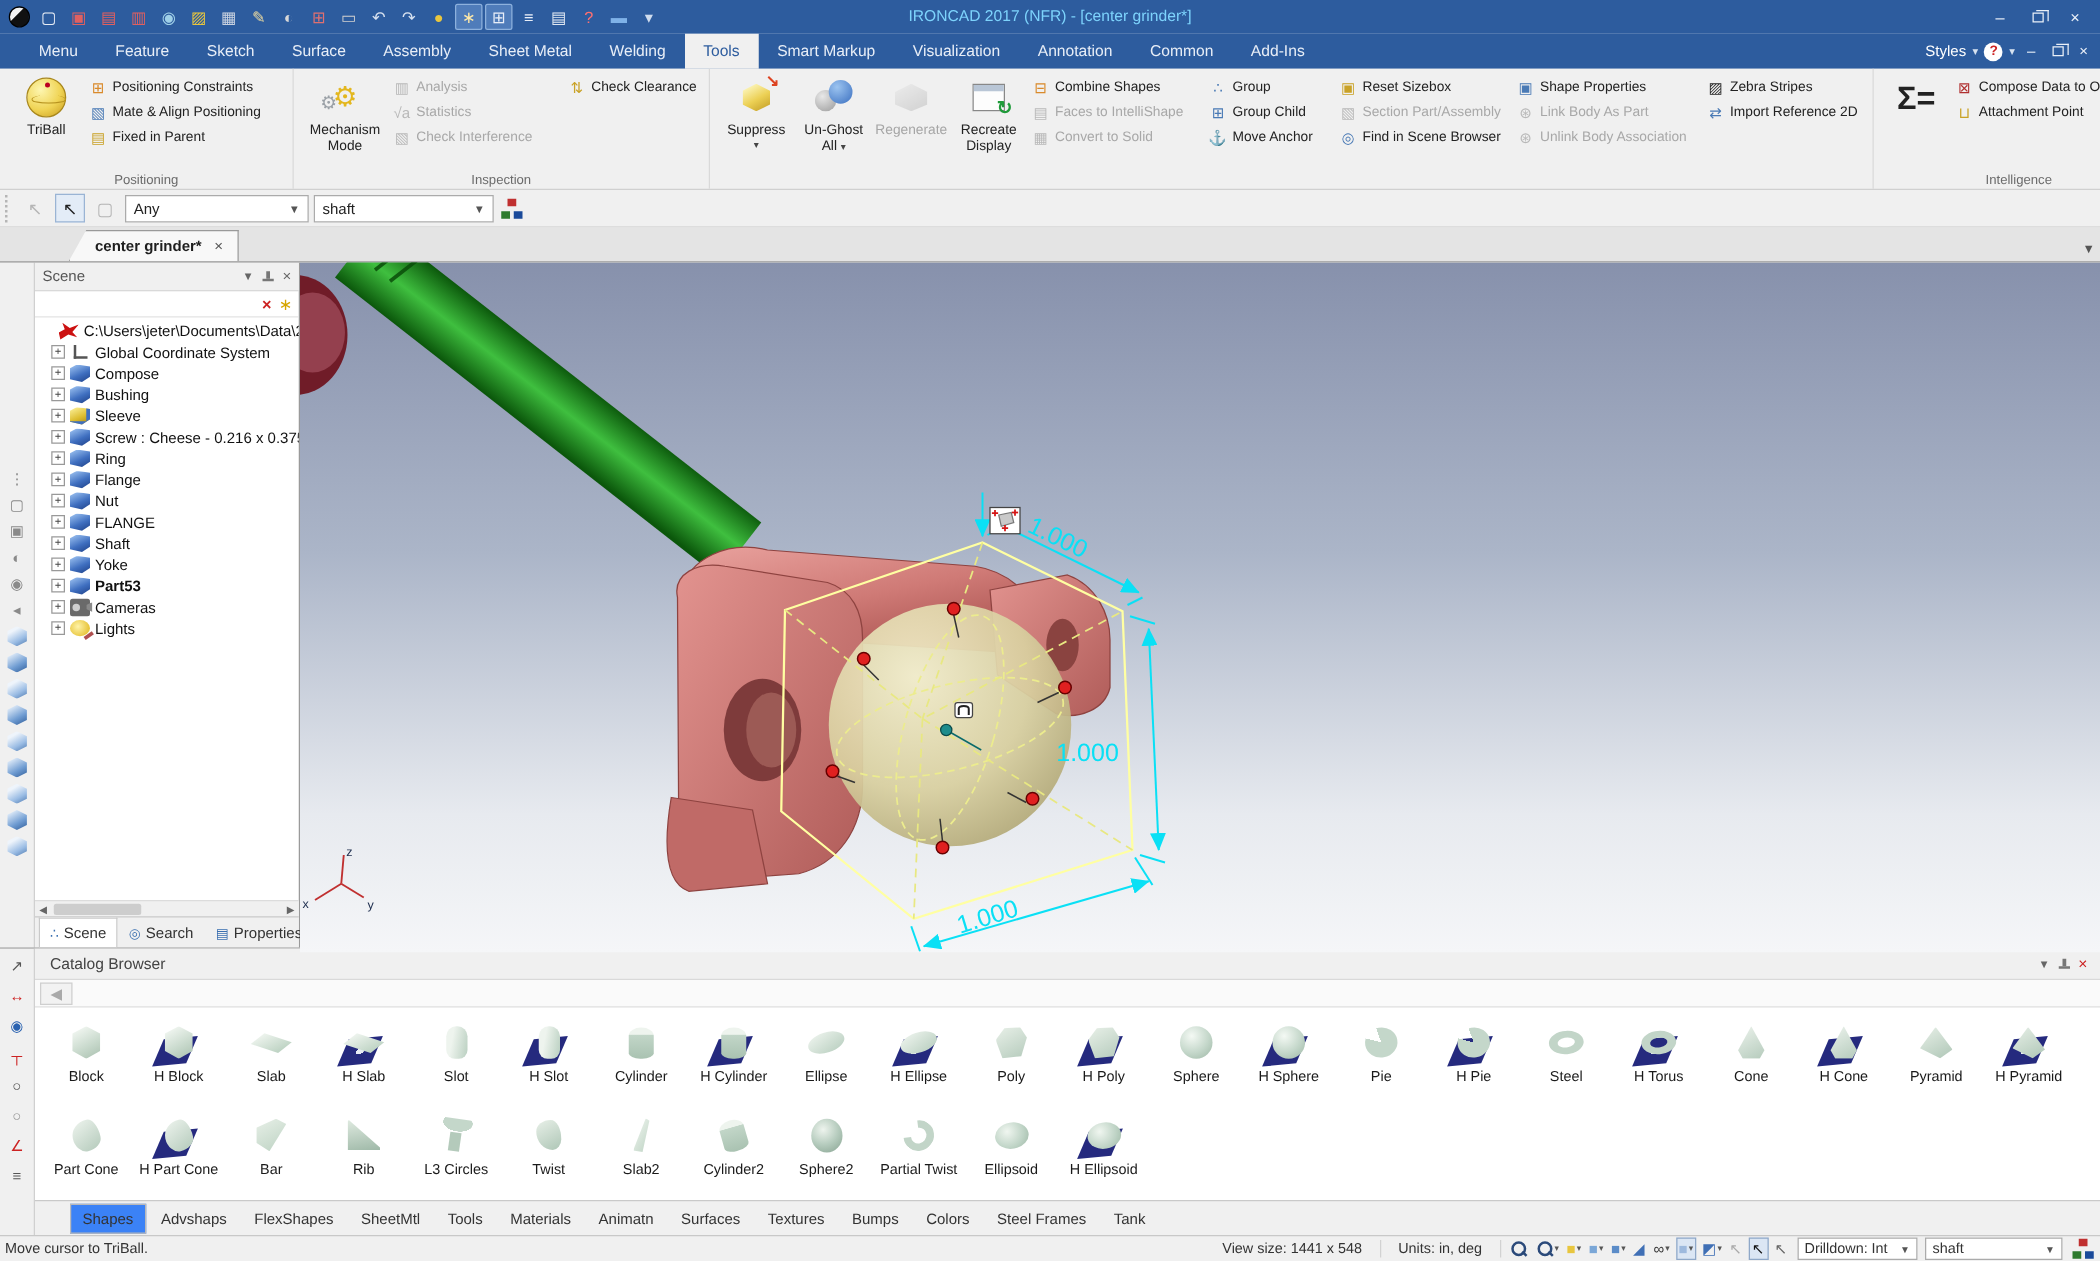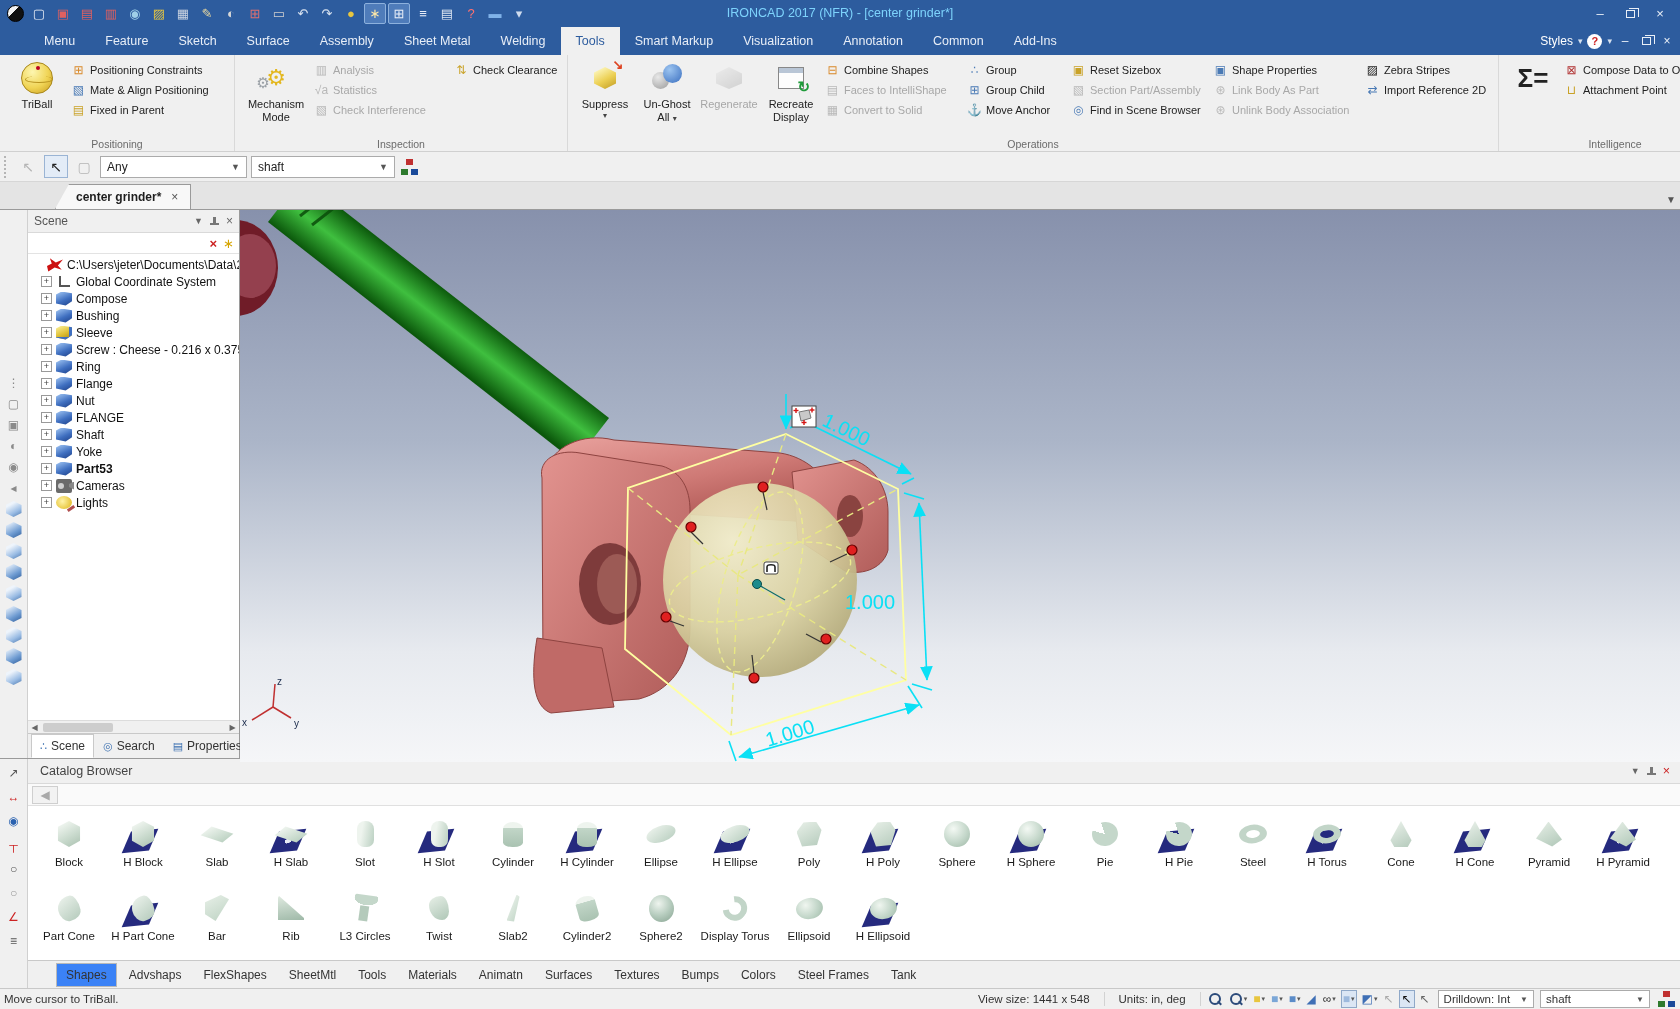--- a/index.html
+++ b/index.html
@@ -14,21 +14,21 @@
   .qat-btn.hl { background:#4f7cba; border:1px solid #8db1dd; }
   .qat-btn .logo { width:17px; height:17px; border-radius:50%; background:linear-gradient(135deg,#f4f4f4 0 38%,#111 39% 100%); border:1px solid #000; }
   .title-text { position:absolute; left:50%; transform:translateX(-50%); top:6px; font-size:12.5px; color:#7dd3fc; }
   .win-controls { margin-left:auto; display:flex; align-items:center; gap:2px; padding-right:6px; }
   .win-btn { width:28px; height:20px; display:flex; align-items:center; justify-content:center; color:#eaf0f8; font-size:13px; }
   .restore-glyph { width:9px; height:8px; border:1px solid #eaf0f8; position:relative; background:transparent; display:inline-block; }
   .restore-glyph::before { content:""; position:absolute; left:2px; top:-3px; width:9px; height:8px; border:1px solid #eaf0f8; border-bottom:none; border-left:none; }
 
   
   .menubar { height:28px; background:#2d5c9e; display:flex; align-items:stretch; color:#fff; flex:0 0 28px; }
-  .menu-tabs { display:flex; align-items:stretch; padding-left:16px;margin-left:13px; }
+  .menu-tabs { display:flex; align-items:stretch; padding-left:16px; }
   .menu-tab { padding:0 15px; display:flex; align-items:center; font-size:12.5px; color:#e8eef7; }
   .menu-tab.active { background:#f0f0f0; color:#2d5c9e; }
   .menubar-right { margin-left:auto; display:flex; align-items:center; gap:5px; padding-right:5px; font-size:12px; }
   .help-badge { width:15px; height:15px; border-radius:50%; background:#fff; color:#cc2222; font-weight:bold; font-size:11px; display:flex; align-items:center; justify-content:center; }
   .mini-win { width:16px; display:flex; justify-content:center; color:#eaf0f8; }
   .chev { font-size:9px; color:#d7e2f0; }
 
   
   .ribbon { height:97px; background:#f0f0f0; border-bottom:1px solid #d0d0d0; display:flex; flex:0 0 97px; }
   .rgroup { position:relative; border-right:1px solid #d9d9d9; padding:3px 4px 16px 6px; display:flex; align-items:flex-start; }
@@ -379,21 +379,20 @@
         <div class="rcol" style="width:152px">
             <span class="ritem "><span class="rg" style="color:#4a7ab5">▣</span>Shape Properties</span>
             <span class="ritem disabled"><span class="rg" style="color:#9aa0a6">⊛</span>Link Body As Part</span>
             <span class="ritem disabled"><span class="rg" style="color:#9aa0a6">⊛</span>Unlink Body Association</span>
           </div>
         <div class="rcol" style="width:132px">
             <span class="ritem "><span class="rg" style="color:#222222">▨</span>Zebra Stripes</span>
             <span class="ritem "><span class="rg" style="color:#4a7ab5">⇄</span>Import Reference 2D</span>
           </div>
       </div>
-      <div class="rgroup-label">Operations</div>
     </div>
 
     <div class="rgroup" style="border-right:none; flex:1">
       <div class="rb-big" style="width:52px">
         <div class="bicon">
             <span class="ic-sigma">Σ=</span>
           </div>
       </div>
       <div class="rcols">
           <div class="rcol" style="width:166px">
@@ -899,21 +898,21 @@
             <span class="cat-cell">
               <span class="ci ">
                 <i class="sh-sphere2"></i>
               </span>
               <span class="cat-lbl">Sphere2</span>
             </span>
             <span class="cat-cell">
               <span class="ci ">
                 <i class="sh-ptorus"></i>
               </span>
-              <span class="cat-lbl">Display Torus</span>
+              <span class="cat-lbl">Partial Twist</span>
             </span>
             <span class="cat-cell">
               <span class="ci ">
                 <i class="sh-ellipsoid"></i>
               </span>
               <span class="cat-lbl">Ellipsoid</span>
             </span>
             <span class="cat-cell">
               <span class="ci h">
                 <i class="sh-ellipsoid"></i>

